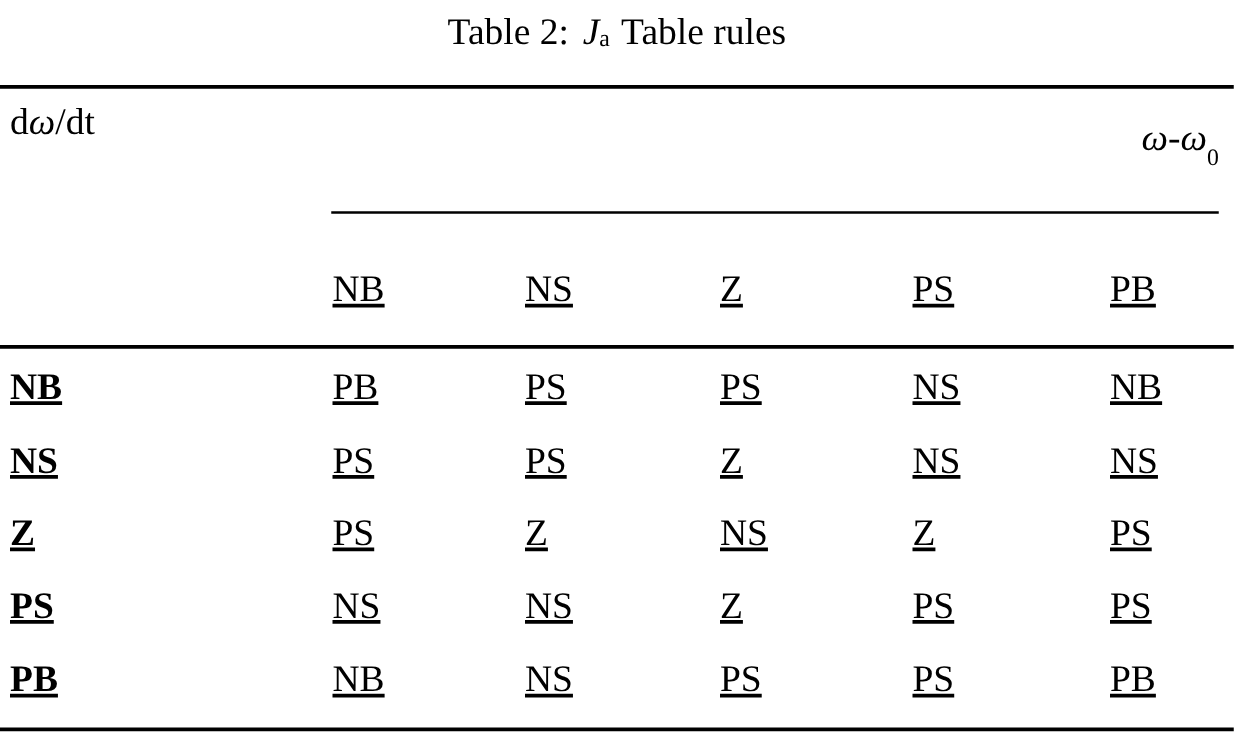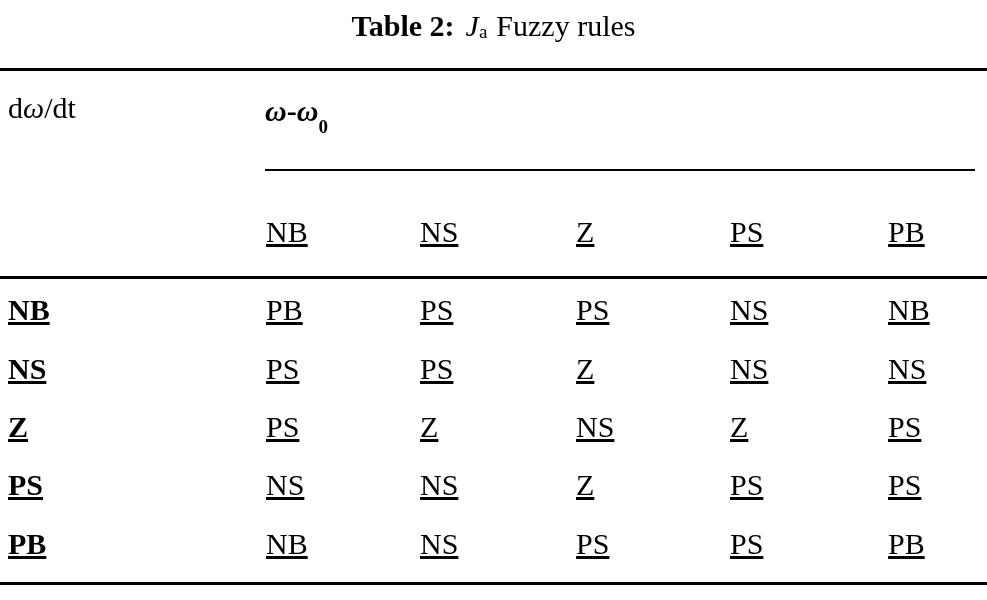--- a/index.html
+++ b/index.html
@@ -30,21 +30,21 @@
     width: 987px;
     height: 52px;
     display: flex;
     align-items: center;
     justify-content: center;
     font-size: 30px;
     line-height: 1;
     white-space: nowrap;
   }
   .caption .cap-label {
-    font-weight: bold;
+    font-weight: normal;
     margin-right: 11px;
   }
   .caption .cap-sym {
     font-style: italic;
     margin-right: 1px;
   }
   .caption .cap-sub {
     font-style: normal;
     font-size: 19px;
     vertical-align: sub;
@@ -64,37 +64,36 @@
   }
   .rule-top    { left: 0px;   width: 987px; top: 68px;  }
   .rule-group  { left: 265px; width: 710px; top: 169px; height: 2px; }
   .rule-mid    { left: 0px;   width: 987px; top: 276px; }
   .rule-bottom { left: 0px;   width: 987px; top: 582px; }
 
   
   .row-var {
     position: absolute;
     left: 8px;
-    top: 93px;
+    top: 83px;
     font-size: 30px;
     line-height: 1;
     white-space: nowrap;
   }
   .row-var .gk { font-style: italic; }
 
   .group-head {
     position: absolute;
     left: 265px;
     top: 96px;
     width: 710px;
-    text-align: left;
+    text-align: right;
     font-size: 30px;
     line-height: 1;
     white-space: nowrap;
-    font-weight: bold;
   }
   .group-head .gk { font-style: italic; }
   .group-head .sub {
     font-size: 19px;
     vertical-align: sub;
     position: relative;
     top: 5px;
   }
 
   
@@ -124,21 +123,21 @@
 </style>
 </head>
 <body>
 
 <div class="table-figure">
 
   <div class="caption">
     <span class="cap-label">Table 2:</span>
     <span class="cap-sym">J</span>
       <span class="cap-sub">a</span>
-    <span class="cap-text">Fuzzy rules</span>
+    <span class="cap-text">Table rules</span>
   </div>
 
   <div class="rule rule-top"></div>
   <div class="rule rule-group"></div>
   <div class="rule rule-mid"></div>
   <div class="rule rule-bottom"></div>
 
   <div class="row-var"><span>d</span><span class="gk">ω</span><span>/dt</span></div>
 
   <div class="group-head"><span class="gk">ω</span><span>-</span><span class="gk">ω</span><span class="sub">0</span></div>

